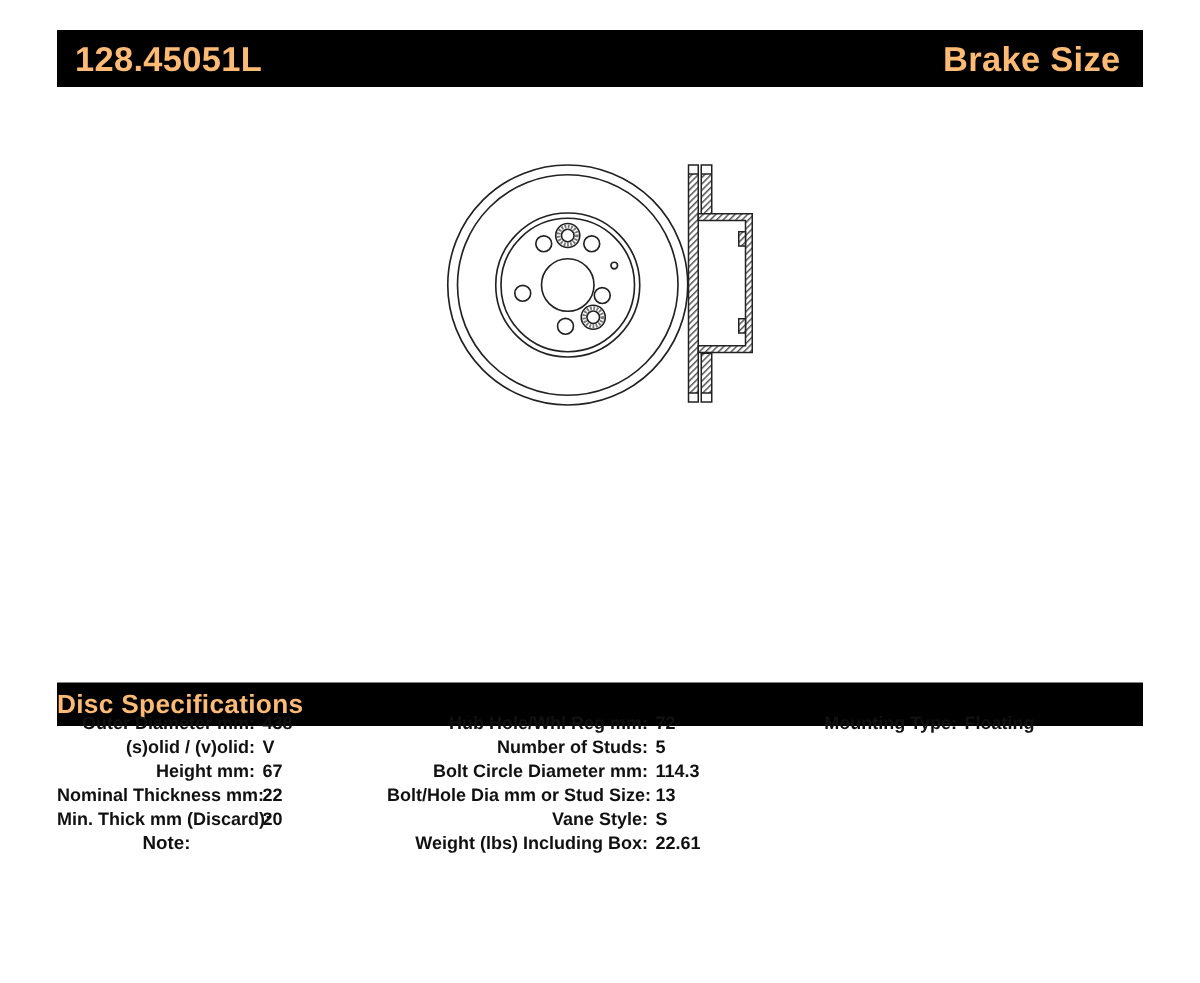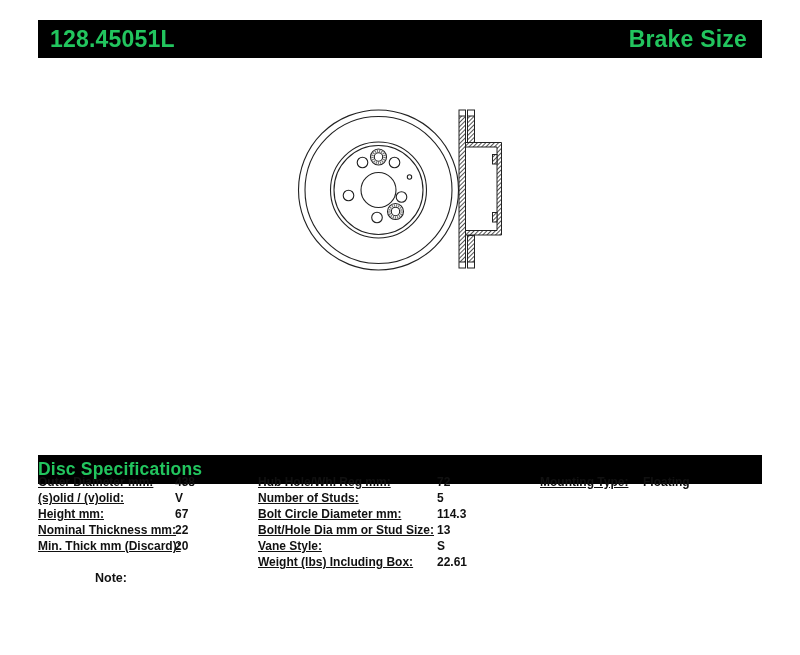--- a/index.html
+++ b/index.html
@@ -3,45 +3,45 @@
 <meta charset="utf-8">
 <style>
   html,body{margin:0;padding:0;}
   body{
     width:800px;height:655px;position:relative;
     background:#ffffff;
     font-family:"Liberation Sans", sans-serif;
     overflow:hidden;
   }
   .bar{
-    position:absolute;background:#000;color:#22c55e;font-weight:bold;
+    position:absolute;background:#000;color:#fdba74;font-weight:bold;
     display:flex;align-items:center;box-sizing:border-box;
   }
   #top-bar{
     left:38px;top:20px;width:724px;height:38px;
     font-size:23px;justify-content:space-between;
     padding:0 15px 0 12px;letter-spacing:0.2px;
   }
   #spec-bar{
     left:38px;top:455px;width:724px;height:29px;
     font-size:17.5px;justify-content:flex-start;letter-spacing:0.2px;
   }
   #drawing{position:absolute;left:288px;top:95px;}
   .spec-col{position:absolute;top:474px;font-size:12px;font-weight:bold;color:#111;}
   .spec-row{display:flex;height:16px;line-height:16px;white-space:nowrap;}
-  .spec-label{display:inline-block;text-align:left;text-decoration:underline;}
+  .spec-label{display:inline-block;text-align:right;}
   .spec-value{margin-left:5px;text-align:left;}
   #spec-col-left{left:38px;}
   #spec-col-left .spec-label{width:132px;}
   #spec-col-middle{left:258px;}
   #spec-col-middle .spec-label{width:174px;}
   #spec-col-right{left:540px;}
   #spec-col-right .spec-label{width:98px;}
   #note-label{
-    position:absolute;left:95px;top:571px;
+    position:absolute;left:95px;top:555px;
     font-size:12.5px;font-weight:bold;color:#111;
   }
 </style>
 </head>
 <body>
 
 <div id="top-bar" class="bar">
   <span>128.45051L</span>
   <span>Brake Size</span>
 </div>

